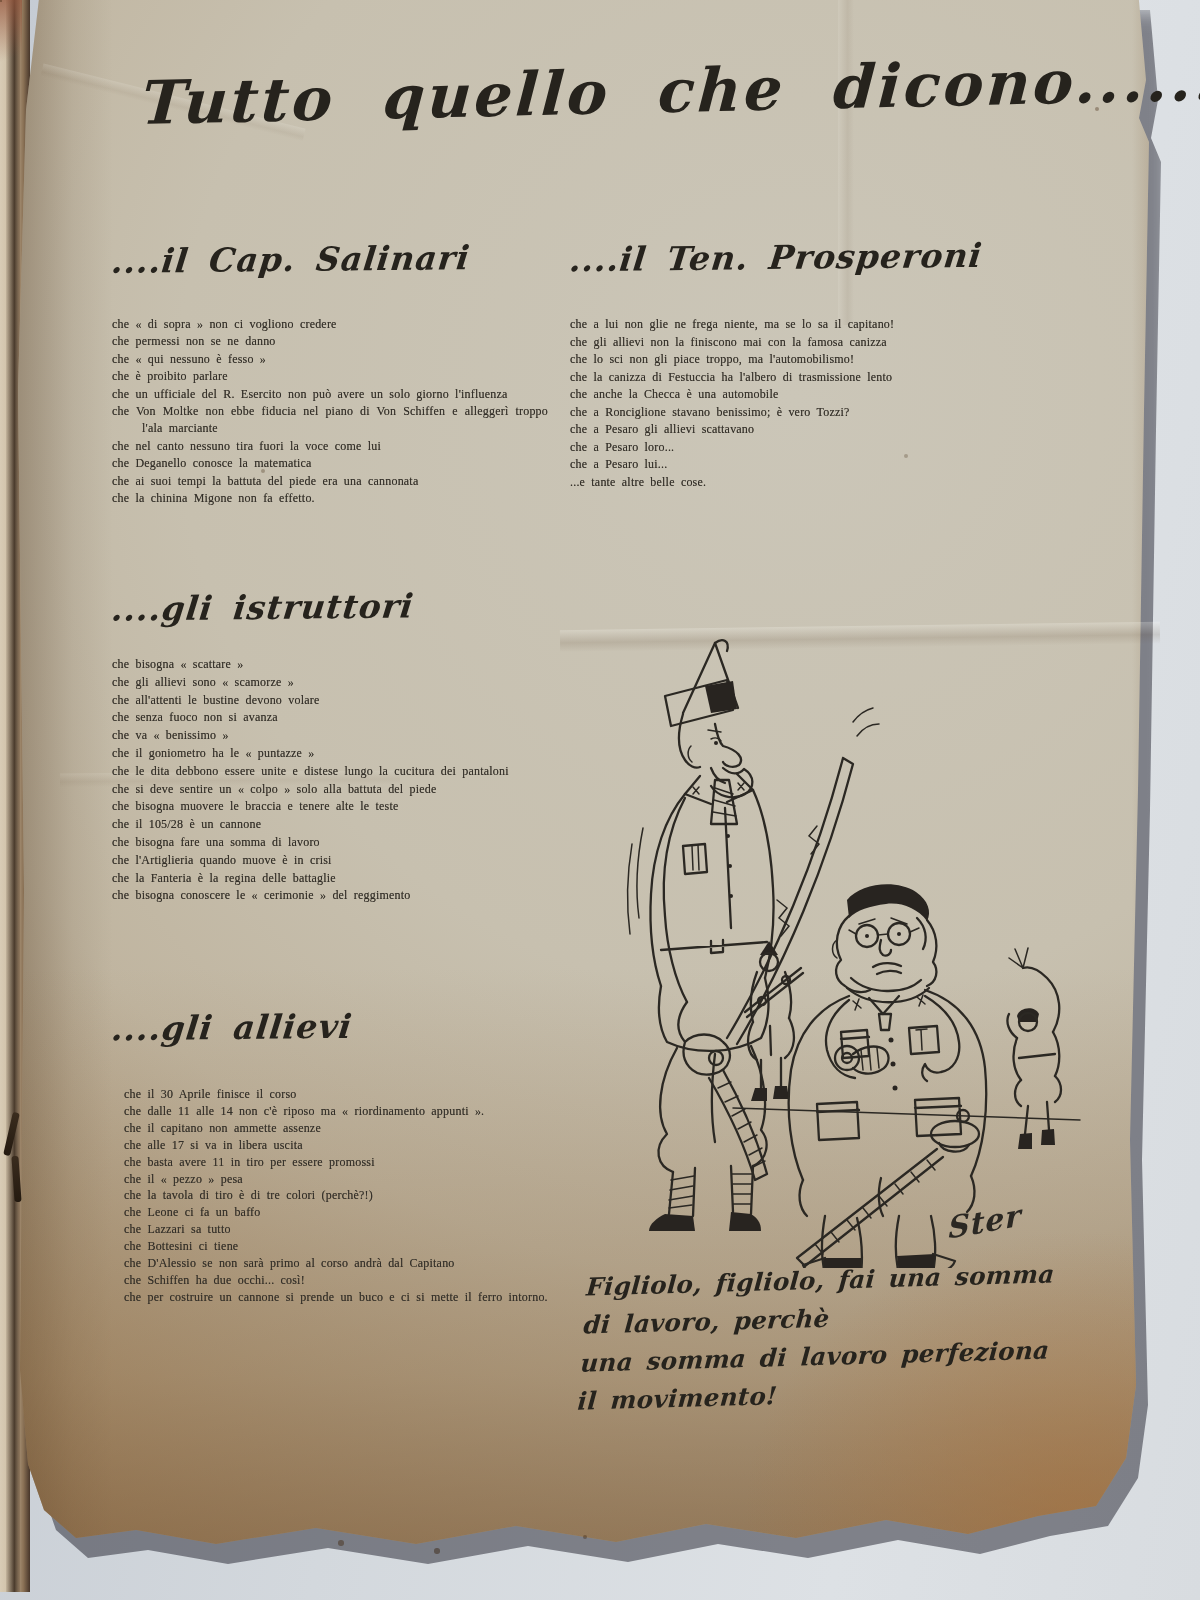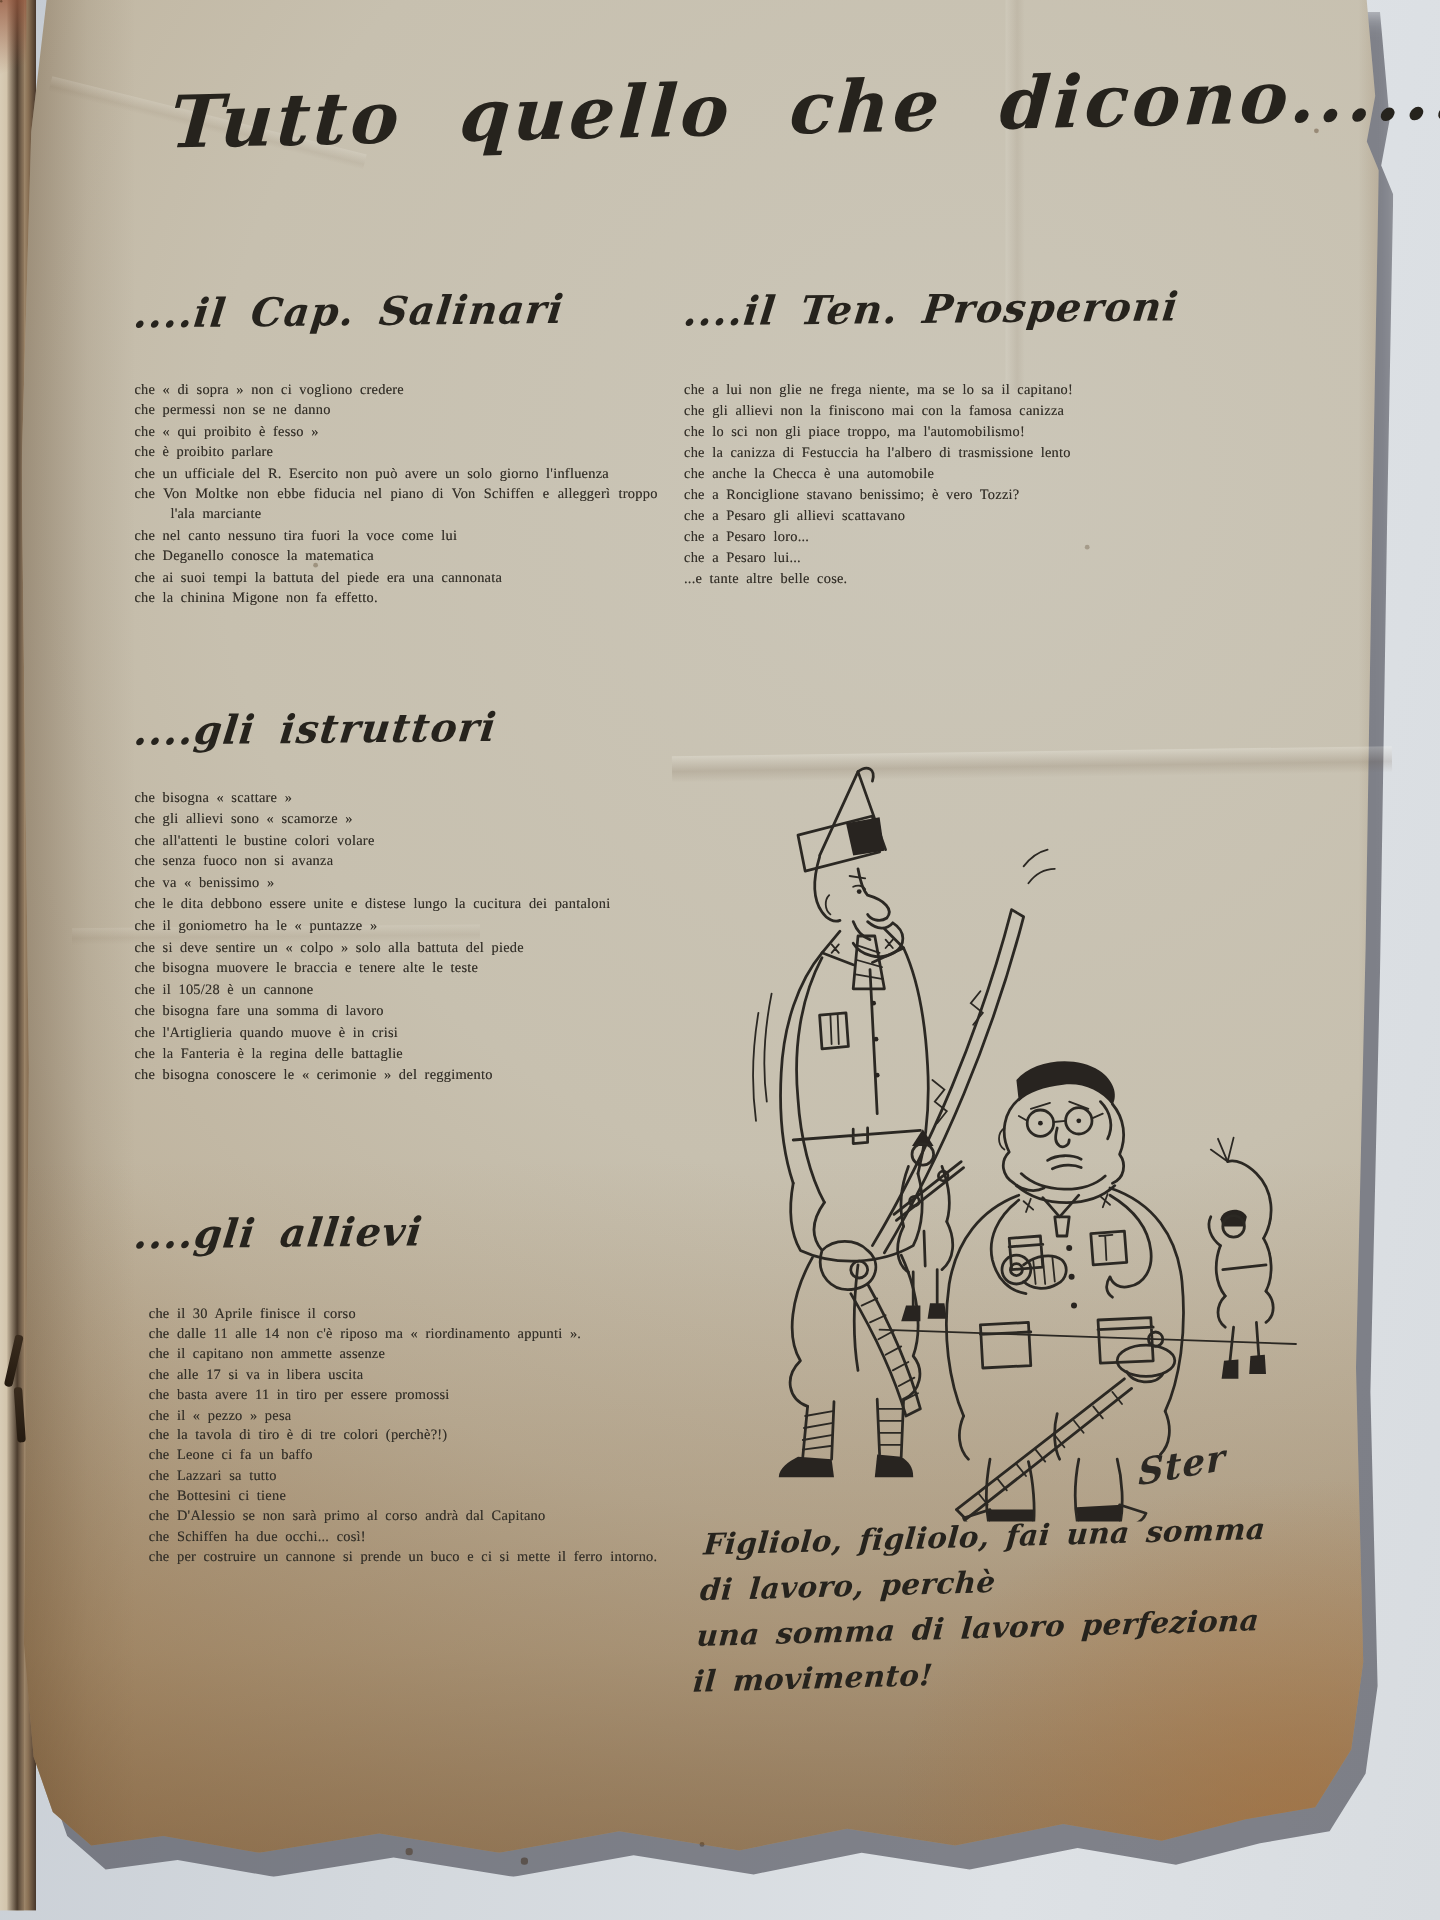--- a/index.html
+++ b/index.html
@@ -86,21 +86,21 @@
   <div class="script title">Tutto quello che dicono......</div>
 
   <div class="script heading h-salinari">....il Cap. Salinari</div>
   <div class="script heading h-prosperoni">....il Ten. Prosperoni</div>
   <div class="script heading h-istruttori">....gli istruttori</div>
   <div class="script heading h-allievi">....gli allievi</div>
 
   <div class="list l-salinari">
       <div class="li">che « di sopra » non ci vogliono credere</div>
       <div class="li">che permessi non se ne danno</div>
-      <div class="li">che « qui proibito è fesso »</div>
+      <div class="li">che « qui nessuno è fesso »</div>
       <div class="li">che è proibito parlare</div>
       <div class="li">che un ufficiale del R. Esercito non può avere un solo giorno l'influenza</div>
       <div class="li">che Von Moltke non ebbe fiducia nel piano di Von Schiffen e alleggerì troppo l'ala marciante</div>
       <div class="li">che nel canto nessuno tira fuori la voce come lui</div>
       <div class="li">che Deganello conosce la matematica</div>
       <div class="li">che ai suoi tempi la battuta del piede era una cannonata</div>
       <div class="li">che la chinina Migone non fa effetto.</div>
     </div>
   <div class="list l-prosperoni">
       <div class="li">che a lui non glie ne frega niente, ma se lo sa il capitano!</div>
@@ -110,25 +110,25 @@
       <div class="li">che anche la Checca è una automobile</div>
       <div class="li">che a Ronciglione stavano benissimo; è vero Tozzi?</div>
       <div class="li">che a Pesaro gli allievi scattavano</div>
       <div class="li">che a Pesaro loro...</div>
       <div class="li">che a Pesaro lui...</div>
       <div class="li">...e tante altre belle cose.</div>
     </div>
   <div class="list l-istruttori">
       <div class="li">che bisogna « scattare »</div>
       <div class="li">che gli allievi sono « scamorze »</div>
-      <div class="li">che all'attenti le bustine colori volare</div>
+      <div class="li">che all'attenti le bustine devono volare</div>
       <div class="li">che senza fuoco non si avanza</div>
       <div class="li">che va « benissimo »</div>
+      <div class="li">che il goniometro ha le « puntazze »</div>
       <div class="li">che le dita debbono essere unite e distese lungo la cucitura dei pantaloni</div>
-      <div class="li">che il goniometro ha le « puntazze »</div>
       <div class="li">che si deve sentire un « colpo » solo alla battuta del piede</div>
       <div class="li">che bisogna muovere le braccia e tenere alte le teste</div>
       <div class="li">che il 105/28 è un cannone</div>
       <div class="li">che bisogna fare una somma di lavoro</div>
       <div class="li">che l'Artiglieria quando muove è in crisi</div>
       <div class="li">che la Fanteria è la regina delle battaglie</div>
       <div class="li">che bisogna conoscere le « cerimonie » del reggimento</div>
     </div>
   <div class="list l-allievi">
       <div class="li">che il 30 Aprile finisce il corso</div>

